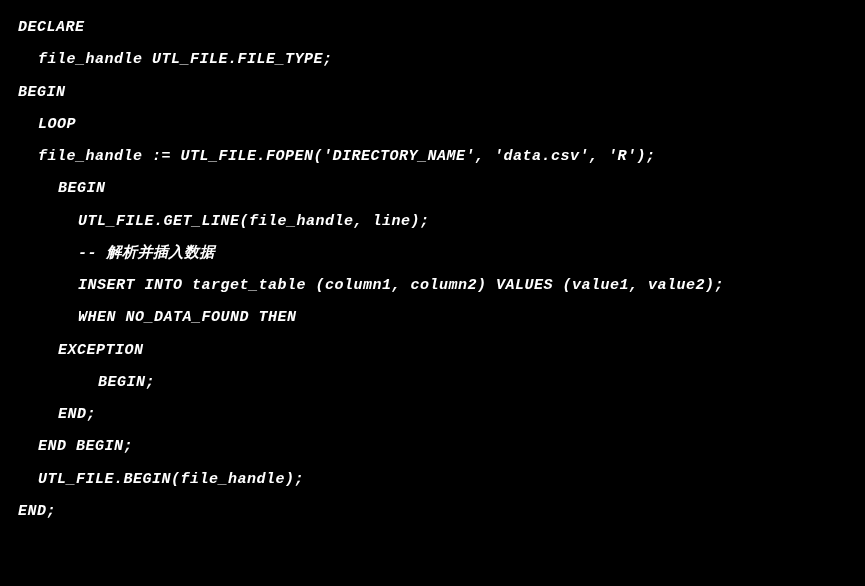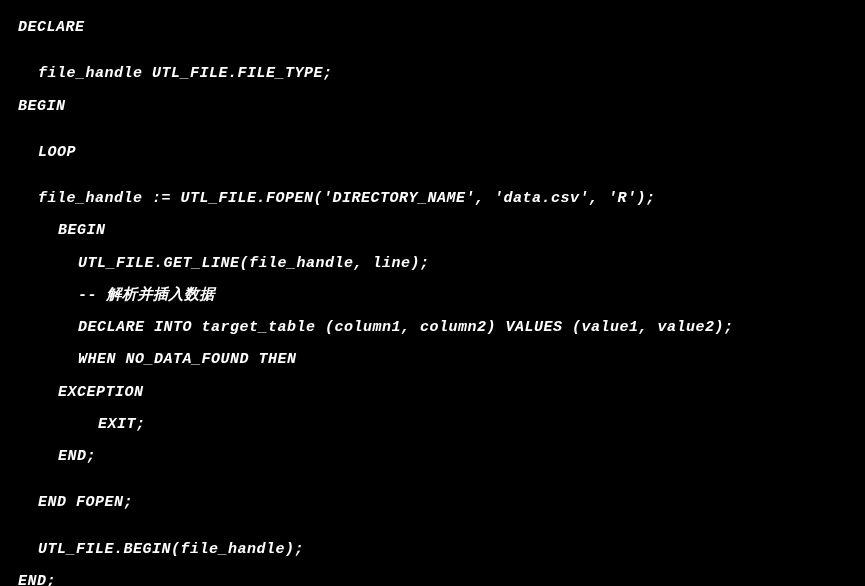--- a/index.html
+++ b/index.html
@@ -18,38 +18,38 @@
       line-height: 2.15;
       font-weight: bold;
       letter-spacing: 0.5px;
       overflow: hidden;
     }
     .code-line {
       white-space: pre;
       display: block;
       font-style: italic;
     }
-    .indent-1 { padding-left: 20px; margin-top: 14px; }
+    .indent-1 { padding-left: 20px; }
     .indent-2 { padding-left: 40px; }
     .indent-3 { padding-left: 60px; }
     .indent-4 { padding-left: 80px; }
   </style>
 </head>
 <body>
 
 <div>
   <span class="code-line">DECLARE</span>
   <span class="code-line indent-1">file_handle UTL_FILE.FILE_TYPE;</span>
   <span class="code-line">BEGIN</span>
   <span class="code-line indent-1">LOOP</span>
   <span class="code-line indent-1">file_handle := UTL_FILE.FOPEN('DIRECTORY_NAME', 'data.csv', 'R');</span>
   <span class="code-line indent-2">BEGIN</span>
   <span class="code-line indent-3">UTL_FILE.GET_LINE(file_handle, line);</span>
   <span class="code-line indent-3">-- 解析并插入数据</span>
-  <span class="code-line indent-3">DECLARE INTO target_table (column1, column2) VALUES (value1, value2);</span>
+  <span class="code-line indent-3">INSERT INTO target_table (column1, column2) VALUES (value1, value2);</span>
   <span class="code-line indent-3">WHEN NO_DATA_FOUND THEN</span>
   <span class="code-line indent-2">EXCEPTION</span>
-  <span class="code-line indent-4">EXIT;</span>
+  <span class="code-line indent-4">BEGIN;</span>
   <span class="code-line indent-2">END;</span>
-  <span class="code-line indent-1">END FOPEN;</span>
+  <span class="code-line indent-1">END BEGIN;</span>
   <span class="code-line indent-1">UTL_FILE.BEGIN(file_handle);</span>
   <span class="code-line">END;</span>
 </div>
 
 </body></html>

